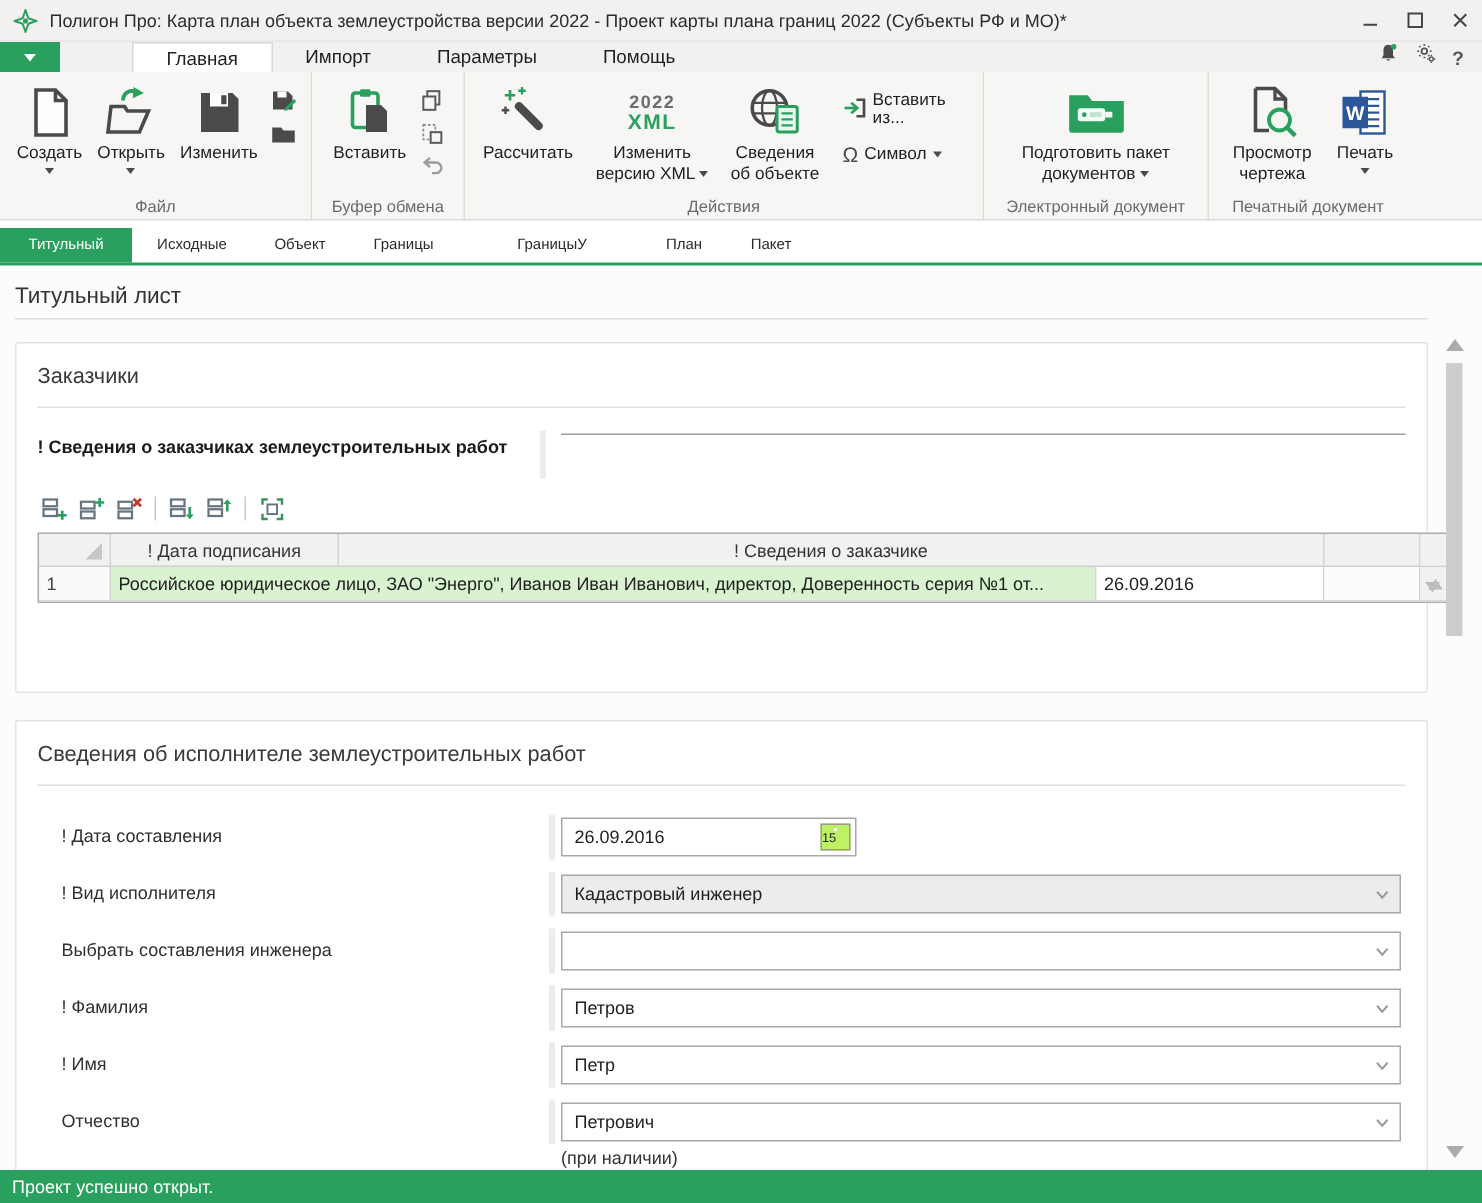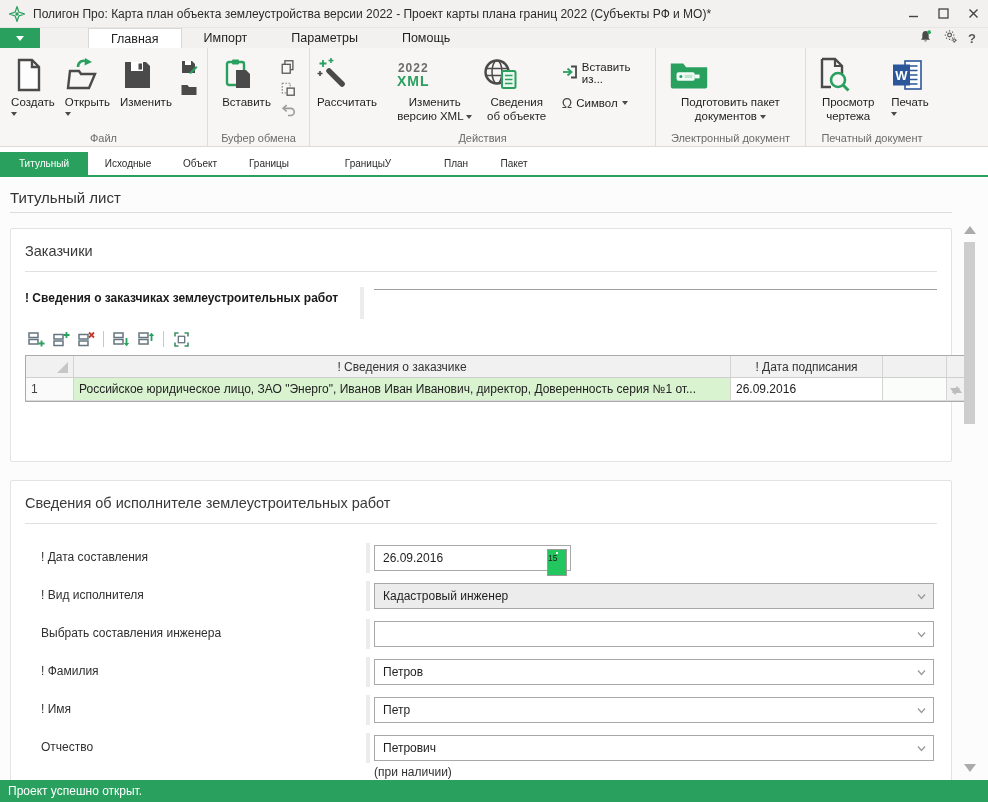--- a/index.html
+++ b/index.html
@@ -23,21 +23,21 @@
   .menu-tab { padding:0 22px; font-size:12.5px; color:#1f1f1f; display:flex; align-items:center; }
   .menu-tab.active { background:#fff; border:1px solid #d8d7d5; border-bottom:none; }
   .menu-right { margin-left:auto; display:flex; align-items:center; gap:10px; padding-right:12px; }
   .menu-right svg { width:15px; height:15px; }
   .help-q { font-size:13px; color:#5a5a5a; font-weight:bold; }
 
   
   .ribbon { position:absolute; top:48px; left:0; right:0; height:99px; background:#f7f6f4; border-bottom:1px solid #dcdbd9; display:flex; }
   .rgroup { position:relative; border-right:1px solid #ddddda; padding:5px 2px 16px 2px; display:flex; align-items:flex-start; justify-content:center; }
   .rgroup-label { position:absolute; bottom:2px; left:0; right:0; text-align:center; font-size:11px; color:#6b6b6b; white-space:nowrap; }
-  .rbtn { display:flex; flex-direction:column; align-items:flex-start; padding:3px 5px; border-radius:2px; }
+  .rbtn { display:flex; flex-direction:column; align-items:center; padding:3px 5px; border-radius:2px; }
   .rbtn .ric { height:38px; display:flex; align-items:center; justify-content:center; }
   .rbtn .rlabel { font-size:11.5px; color:#1f1f1f; text-align:center; line-height:1.2; margin-top:2px; }
   .drop { display:inline-block; width:0; height:0; border-left:3.5px solid transparent; border-right:3.5px solid transparent; border-top:4px solid #4a4a4a; vertical-align:middle; }
   .rbtn .below-arrow { margin-top:2px; }
   .mini-col { display:flex; flex-direction:column; justify-content:flex-start; gap:3px; padding:4px 2px; }
   .mini-btn { width:20px; height:19px; display:flex; align-items:center; justify-content:center; }
   .small-btn { display:flex; align-items:center; gap:4px; font-size:11.5px; color:#1f1f1f; padding:2px 4px; }
   .xml-badge { text-align:center; line-height:1; }
   .xml-badge .yr { font-size:12px; font-weight:bold; color:#6d6d6d; letter-spacing:1px; }
   .xml-badge .xm { font-size:14px; font-weight:bold; color:#2aa05f; letter-spacing:1px; }
@@ -92,21 +92,21 @@
   #card-executor { top:301px; height:320px; }
   .form-row { position:absolute; left:0; right:14px; height:30px; }
   .form-label { position:absolute; left:30px; top:7px; font-size:12px; color:#2f2f2f; white-space:nowrap; }
   .form-row .field-bar { left:355px; top:0; height:30px; }
   .ctrl { position:absolute; left:363px; top:2px; height:26px; border:1px solid #a8a8a8; background:#fff; font-size:12px; display:flex; align-items:center; padding:0 8px; color:#1f1f1f; }
   .ctrl.select { width:560px; padding-right:24px; }
   .ctrl.select.disabled { background:#ececec; }
   .chev { position:absolute; right:7px; top:9px; width:9px; height:7px; }
   .chev svg { display:block; }
   .ctrl.date { width:197px; padding-right:28px; }
-  .cal-btn { position:absolute; right:3px; top:3px; width:20px; height:27px; border:1px solid #9a9a9a; background:#22c55e; }
+  .cal-btn { position:absolute; right:3px; top:3px; width:20px; height:18px; border:1px solid #9a9a9a; background:#bef264; }
   .cal-top { height:5px; background:#2aa05f; position:relative; }
   .cal-top i { position:absolute; left:8px; top:1.5px; width:2px; height:2px; background:#fff; }
   .cal-day { font-size:8.5px; text-align:center; line-height:11px; color:#222; font-family:"Liberation Sans",sans-serif; }
   .form-note { position:absolute; left:363px; font-size:12px; color:#333; }
 
   
   .main-scroll { position:absolute; top:45px; bottom:6px; left:961px; width:18px; }
   .ms-up { position:absolute; top:2px; left:3px; width:0; height:0; border-left:6px solid transparent; border-right:6px solid transparent; border-bottom:8px solid #ababab; }
   .ms-thumb { position:absolute; top:18px; left:3px; width:11px; height:182px; background:#cdcdcd; }
   .ms-dn { position:absolute; bottom:2px; left:3px; width:0; height:0; border-left:6px solid transparent; border-right:6px solid transparent; border-top:8px solid #ababab; }
@@ -421,22 +421,22 @@
               <rect x="6.3" y="6.3" width="6.4" height="6.4" fill="none" stroke="#66757f" stroke-width="1.3"></rect>
             </svg>
           </div>
       </div>
 
       <div class="grid grid-wrap">
         <div class="grid-head">
           <div class="gh-cell gcol-num">
               <span class="corner-tri"></span>
             </div>
+          <div class="gh-cell gcol-date">! Дата подписания</div>
           <div class="gh-cell gcol-info">! Сведения о заказчике</div>
-          <div class="gh-cell gcol-date">! Дата подписания</div>
           <div class="gh-cell gcol-extra"></div>
           <div class="gh-cell gcol-scroll"></div>
         </div>
         <div class="grid-row">
           <div class="gr-cell gcol-num cell-num">1</div>
           <div class="gr-cell gcol-info cell-info">Российское юридическое лицо, ЗАО "Энерго", Иванов Иван Иванович, директор, Доверенность серия  №1 от...</div>
           <div class="gr-cell gcol-date cell-date">26.09.2016</div>
           <div class="gr-cell gcol-extra cell-extra"></div>
           <div class="gr-cell gcol-scroll" style="background:#f1f1f1; border-right:none;">
               <span class="strip-arr arr-up" style="position:static;"></span>

